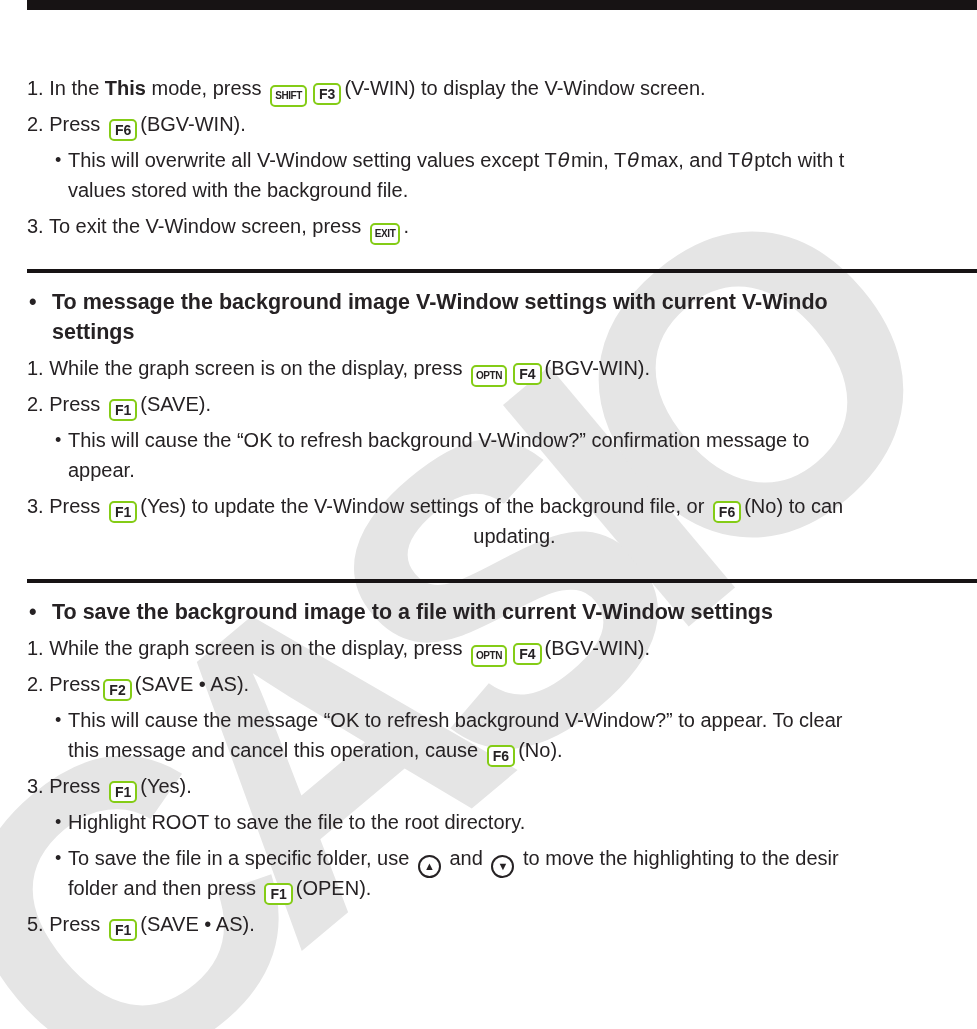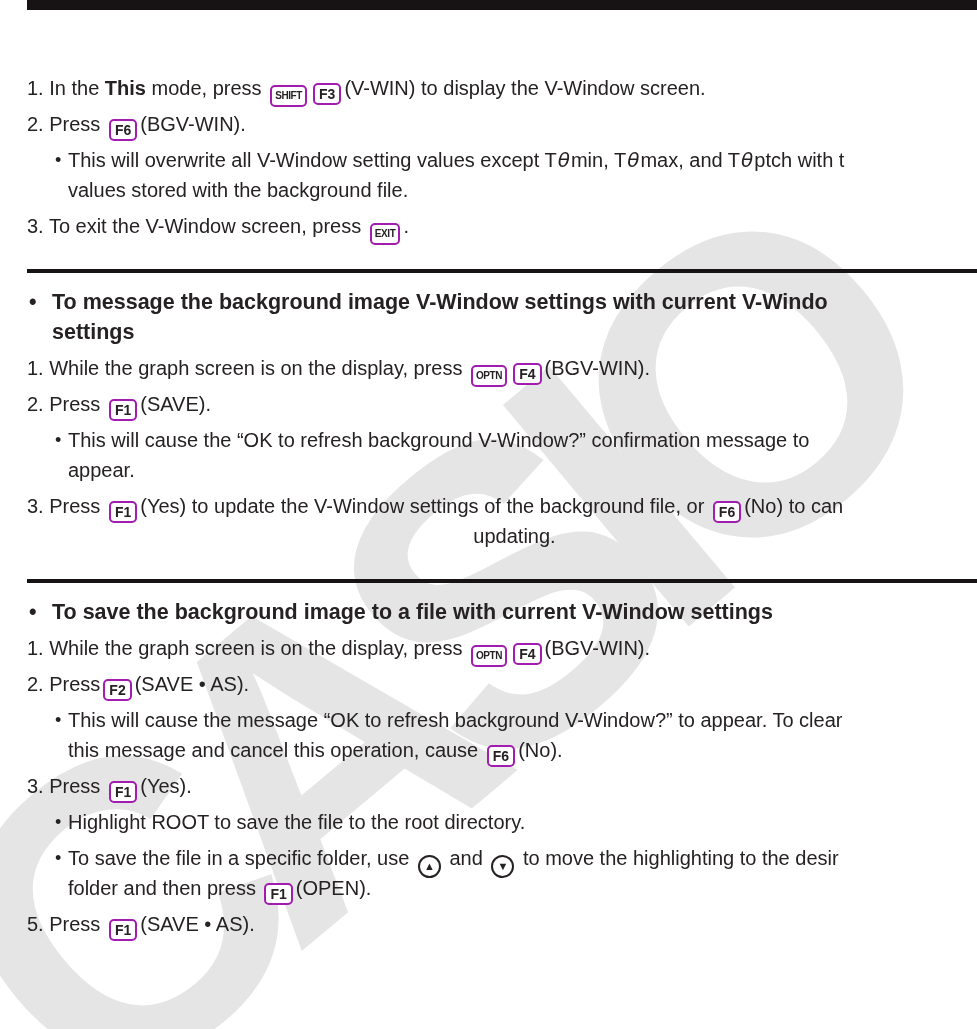--- a/index.html
+++ b/index.html
@@ -20,21 +20,21 @@
   .line{height:30px;line-height:30px;font-size:20px;white-space:nowrap;}
   .heading .line{font-size:21.5px;font-weight:bold;padding-left:25px;position:relative;}
   .heading .marker{position:absolute;left:2px;top:0;font-size:21.5px;}
   .step .cont{padding-left:25px;text-align:center;}
   .bullet .line{padding-left:41px;position:relative;}
   .bullet .marker{position:absolute;left:28px;top:0;font-size:18px;}
   .rule{height:4px;background:#171314;margin:28px 0 14px 0;width:950px;}
   .b{font-weight:bold;}
   .theta{font-style:italic;font-family:"DejaVu Sans",sans-serif;padding:0 1px;}
   .key{
-    display:inline-block;vertical-align:-4px;border:2px solid #a21caf;border-radius:5px;
+    display:inline-block;vertical-align:-4px;border:2px solid #84cc16;border-radius:5px;
     height:22px;line-height:18px;box-sizing:border-box;padding:0 4px;
     font-weight:bold;font-size:14px;margin:0 3px;background:#fff;
   }
   .key.wkey{font-size:10px;letter-spacing:-0.4px;padding:0 3px;}
   .ckey{
     display:inline-block;vertical-align:-5px;width:23px;height:23px;box-sizing:border-box;
     border:2px solid #262224;border-radius:50%;text-align:center;line-height:19px;
     font-size:11px;margin:0 3px;background:#fff;
   }
 </style>

